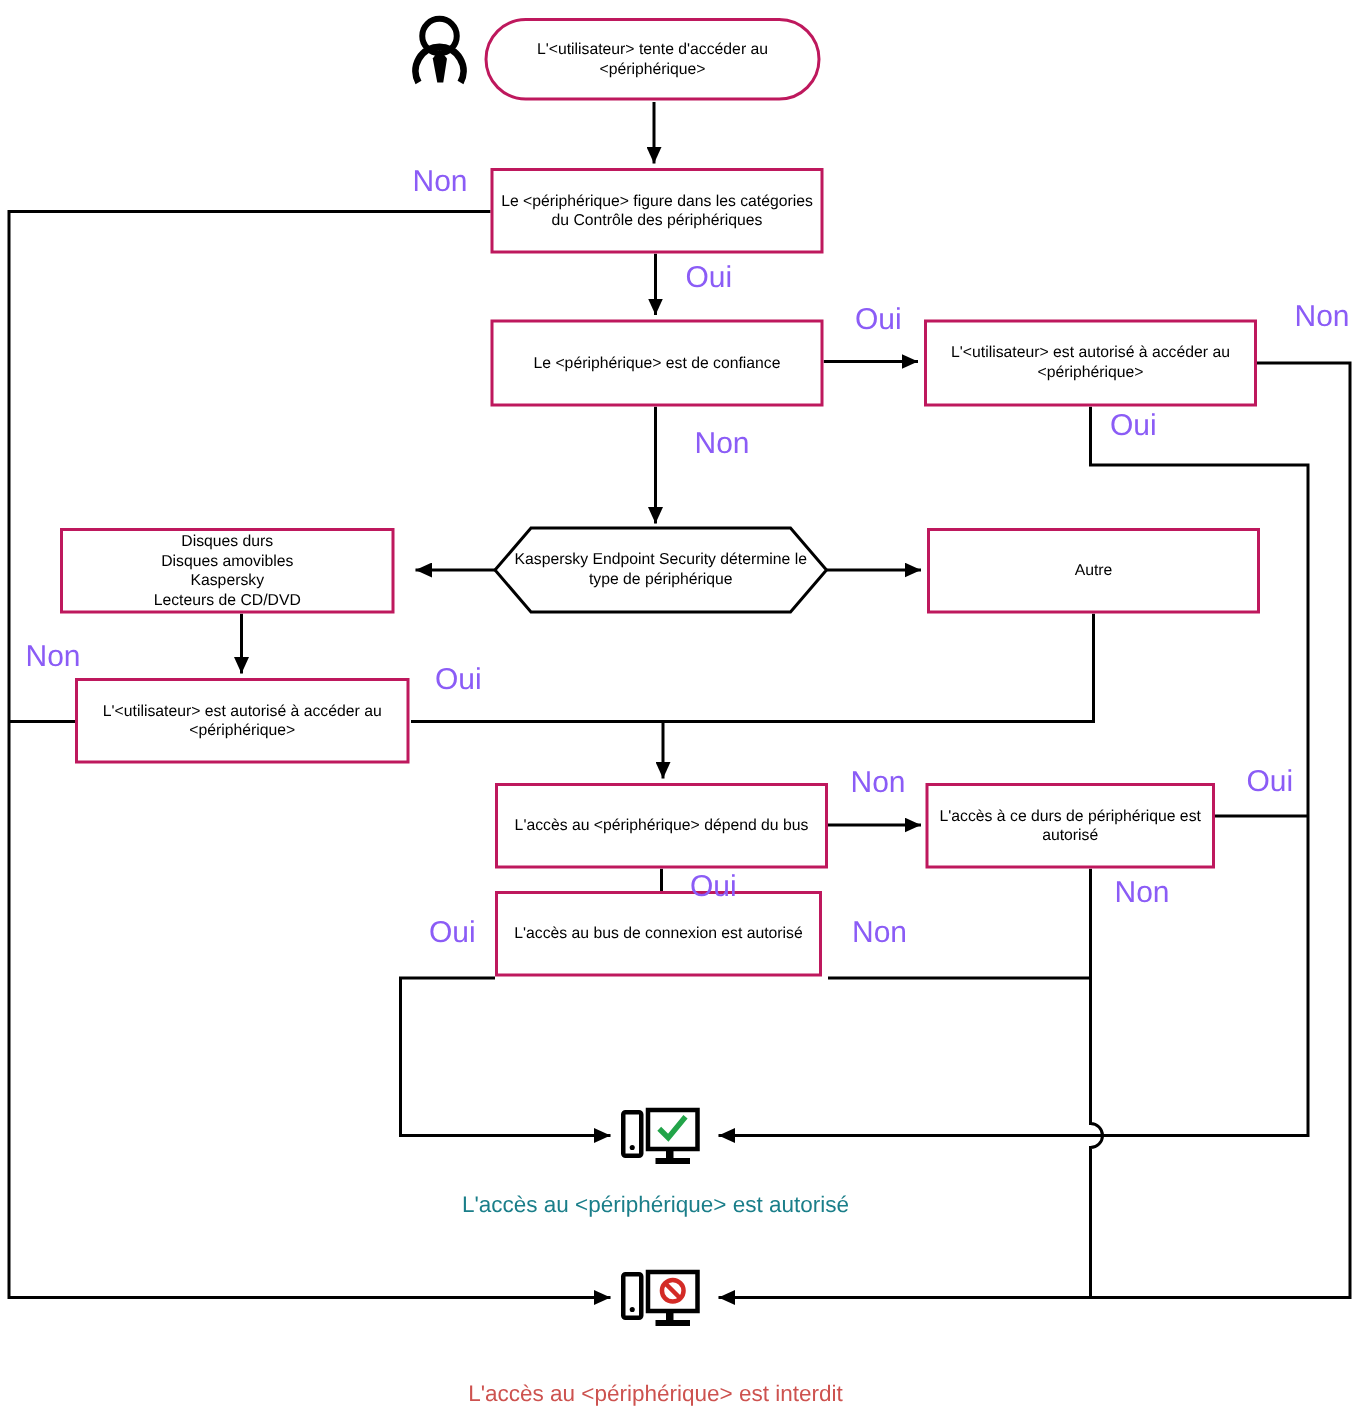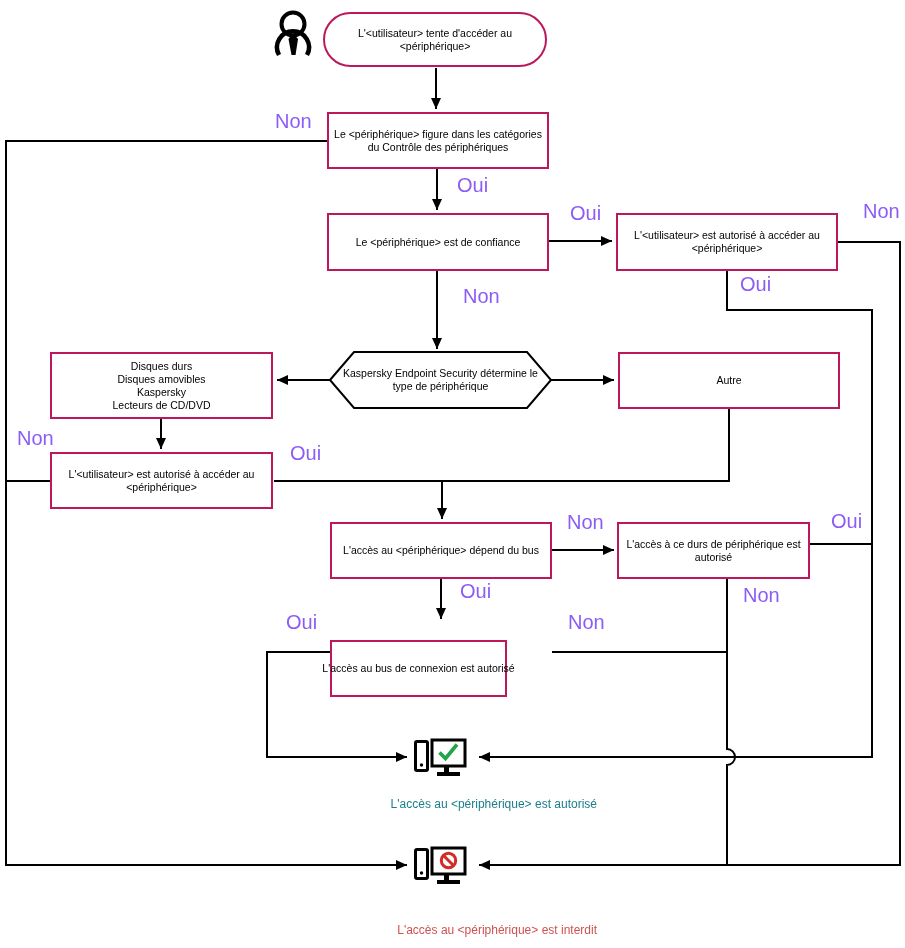--- a/index.html
+++ b/index.html
@@ -11,21 +11,21 @@
   svg.layer { position:absolute; left:0; top:0; }
   .bx {
     position:absolute; border:2px solid #be185d; background:#fff;
     display:flex; flex-direction:column; align-items:center; justify-content:center;
     font-size:10.5px; line-height:13px; text-align:center;
   }
   .pill { border-radius:28px; }
   .noborder { border:none; background:transparent; }
   .ln { white-space:nowrap; }
   .lbl { position:absolute; font-size:20px; line-height:18px; color:#8b5cf6; white-space:nowrap; }
-  .outcome { position:absolute; width:320px; text-align:right; font-size:12px; line-height:18px; }
+  .outcome { position:absolute; width:320px; text-align:center; font-size:15px; line-height:18px; }
   .outcome.allowed { color:#1a7e89; }
   .outcome.denied  { color:#cd524f; }
 </style>
 </head>
 <body>
 
 <div id="canvas">
 
   <svg class="layer" width="905" height="948" viewBox="0 0 905 948">
     <defs>
@@ -103,21 +103,21 @@
   <div class="bx" style="left:616px; top:213px; width:222px; height:58px;">
     <div class="ln">L'&lt;utilisateur&gt; est autorisé à accéder au</div>
     <div class="ln">&lt;périphérique&gt;</div>
   </div>
 
   <div class="bx noborder" style="left:333px; top:352px; width:215px; height:56px;">
     <div class="ln">Kaspersky Endpoint Security détermine le</div>
     <div class="ln">type de périphérique</div>
   </div>
 
-  <div class="bx" style="left:50px; top:352px; width:223px; height:67px;">
+  <div class="bx" style="left:40px; top:352px; width:223px; height:57px;">
     <div class="ln">Disques durs</div>
     <div class="ln">Disques amovibles</div>
     <div class="ln">Kaspersky</div>
     <div class="ln">Lecteurs de CD/DVD</div>
   </div>
 
   <div class="bx" style="left:618px; top:352px; width:222px; height:57px;">
     <div class="ln">Autre</div>
   </div>
 
@@ -128,21 +128,21 @@
 
   <div class="bx" style="left:330px; top:522px; width:222px; height:57px;align-items:center;">
     <div class="ln">L'accès au &lt;périphérique&gt; dépend du bus</div>
   </div>
 
   <div class="bx" style="left:617px; top:522px; width:193px; height:57px;">
     <div class="ln">L'accès à ce durs de périphérique est</div>
     <div class="ln">autorisé</div>
   </div>
 
-  <div class="bx" style="left:330px; top:640px; width:177px; height:57px;">
+  <div class="bx" style="left:330px; top:594px; width:218px; height:57px;">
     <div class="ln">L'accès au bus de connexion est autorisé</div>
   </div>
 
   <span class="lbl" style="left:275px; top:112px;">Non</span>
   <span class="lbl" style="left:457px; top:176px;">Oui</span>
   <span class="lbl" style="left:570px; top:204px;">Oui</span>
   <span class="lbl" style="left:463px; top:287px;">Non</span>
   <span class="lbl" style="left:863px; top:202px;">Non</span>
   <span class="lbl" style="left:740px; top:275px;">Oui</span>
   <span class="lbl" style="left:17px; top:429px;">Non</span>

